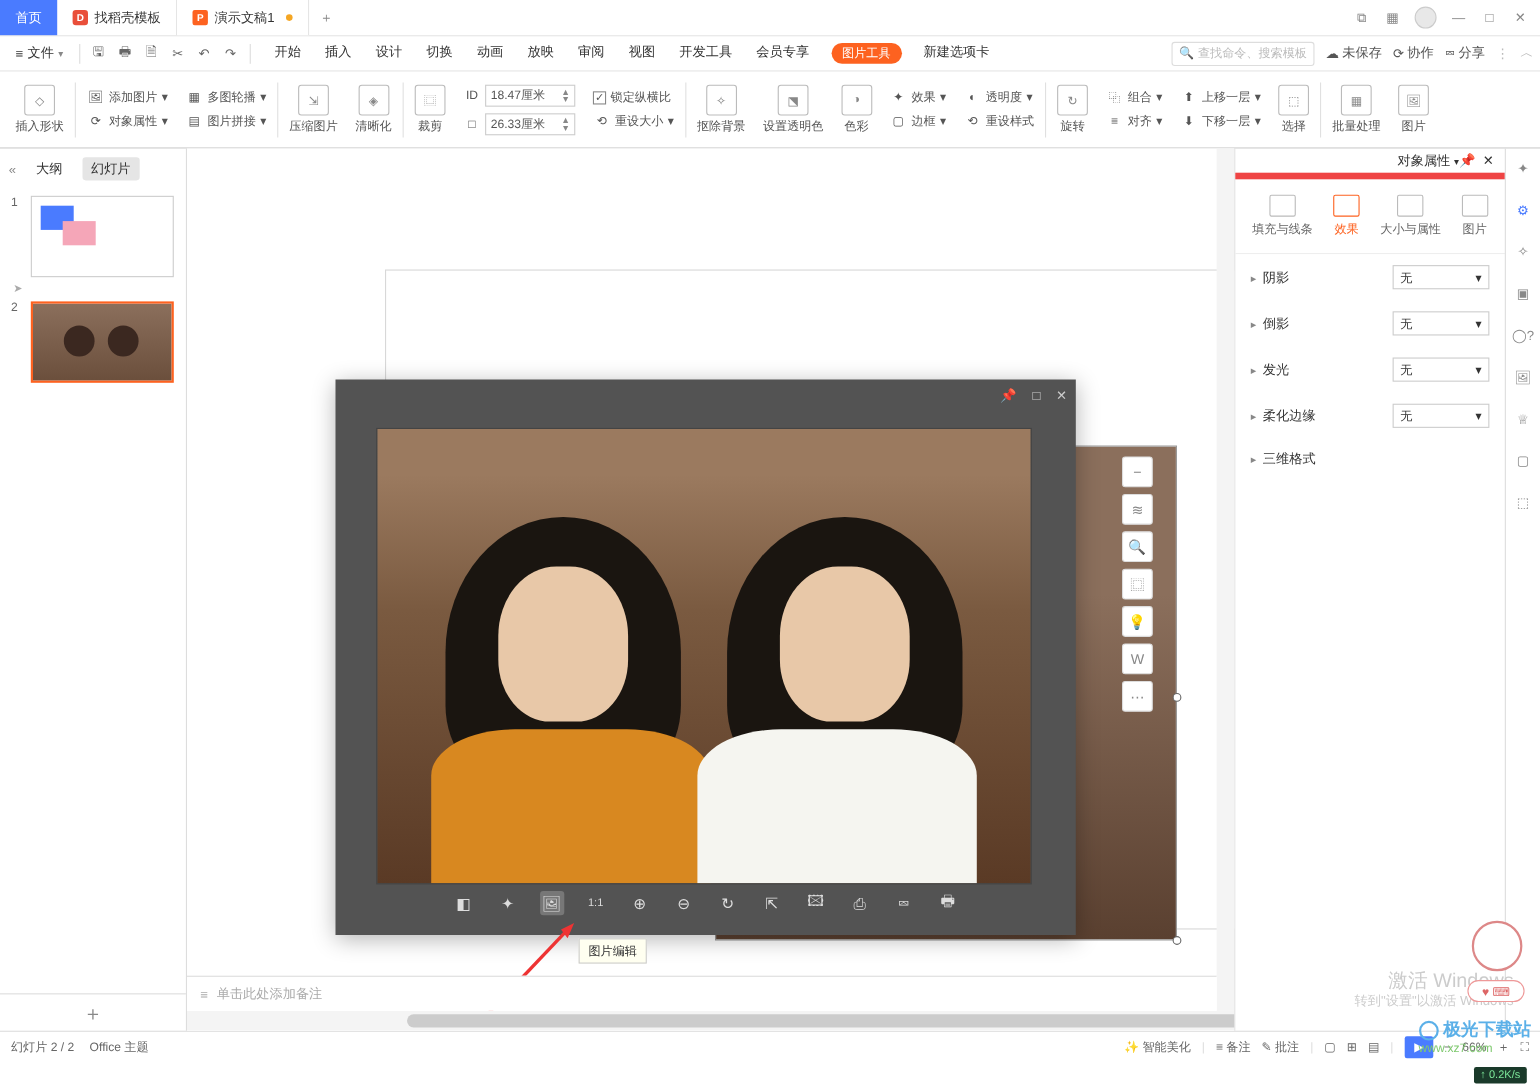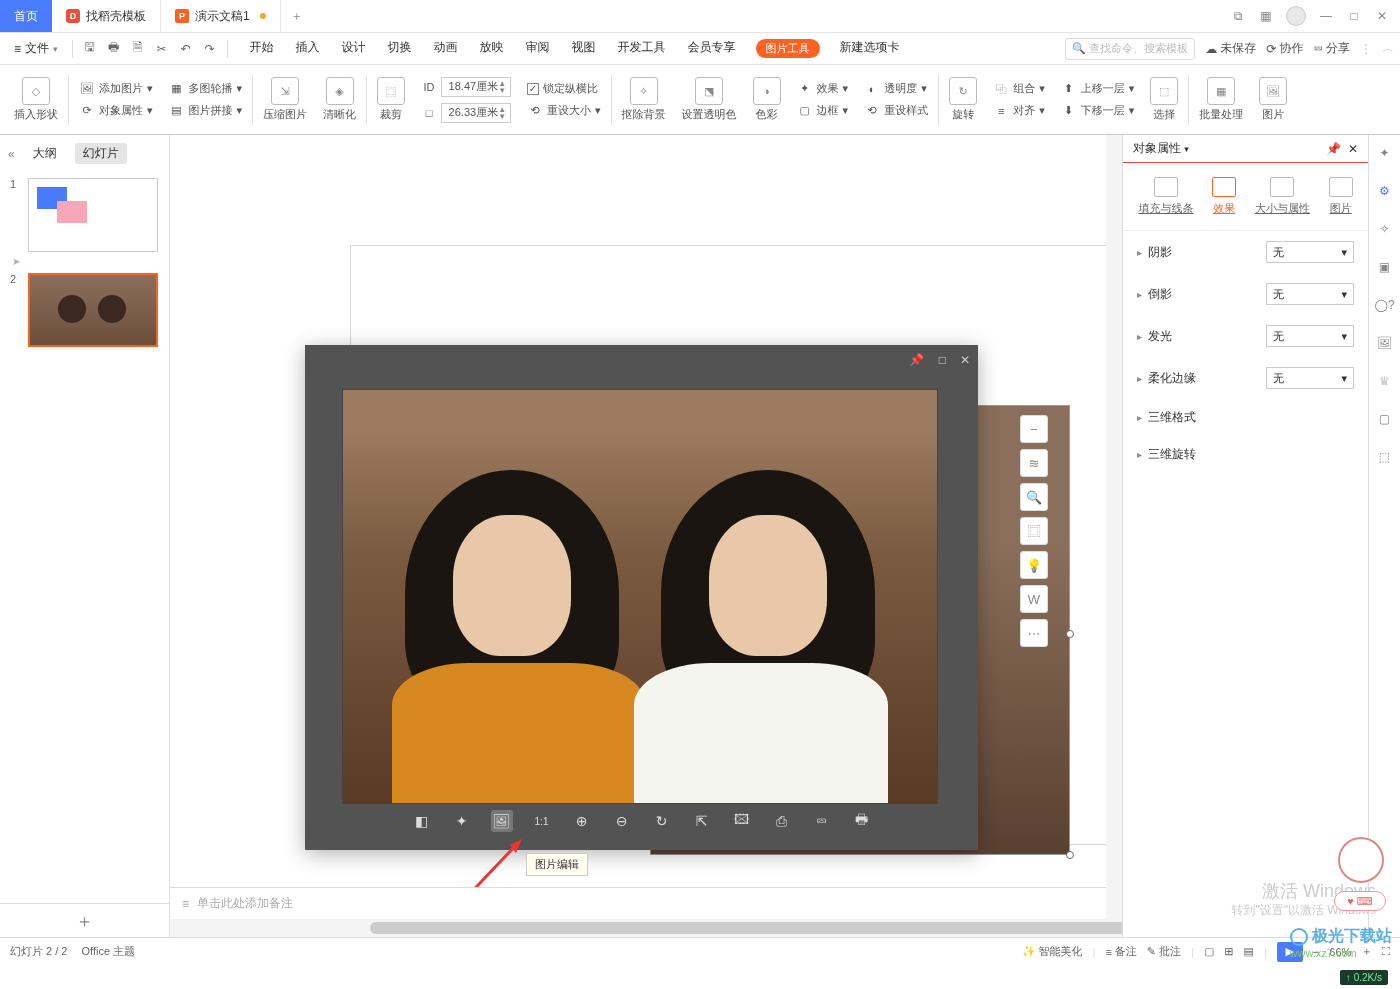--- a/index.html
+++ b/index.html
@@ -29,21 +29,21 @@
 .menu-link { display: flex; align-items: center; gap: 3px; color: #555; font-size: 12px; }
 
 
 .ribbon { height: 70px; display: flex; align-items: center; border-bottom: 1px solid #ccc; padding: 0 8px; gap: 4px; }
 .rgroup { display: flex; flex-direction: column; align-items: center; justify-content: center; padding: 0 6px; gap: 2px; font-size: 11px; color: #555; height: 60px; }
 .rgroup .ricon { width: 28px; height: 28px; border: 1px solid #bbb; border-radius: 3px; display: flex; align-items: center; justify-content: center; color: #888; }
 .rrow { display: flex; flex-direction: column; gap: 6px; padding: 0 6px; }
 .ritem { display: flex; align-items: center; gap: 4px; font-size: 11px; color: #555; white-space: nowrap; }
 .ritem .si { width: 16px; height: 16px; display: inline-flex; align-items: center; justify-content: center; }
 .rsep { width: 1px; height: 50px; background: #e0e0e0; }
-.dimbox { width: 70px; height: 20px; border: 1px solid #ccc; font-size: 11px; padding: 0 4px; display: flex; align-items: center; justify-content: flex-end; }
+.dimbox { width: 82px; height: 20px; border: 1px solid #ccc; font-size: 11px; padding: 0 4px; display: flex; align-items: center; justify-content: space-between; }
 .dimbox .ud { font-size: 8px; color: #888; line-height: 7px; }
 .chk { width: 12px; height: 12px; border: 1px solid #888; display: inline-flex; align-items: center; justify-content: center; font-size: 10px; }
 
 
 .main { display: flex; height: 802px; }
 .slidepanel { width: 170px; border-right: 1px solid #ddd; display: flex; flex-direction: column; }
 .slidepanel-tabs { display: flex; gap: 10px; padding: 8px 10px; align-items: center; }
 .slidepanel-tabs .pt { padding: 2px 8px; font-size: 12px; }
 .slidepanel-tabs .pt.active { background: #e5e5e5; border-radius: 3px; }
 .collapse { margin-left: -2px; color: #888; }
@@ -85,23 +85,23 @@
 .imgwin-tools { position: absolute; bottom: 10px; left: 0; right: 0; height: 30px; display: flex; justify-content: center; gap: 18px; color: #ddd; }
 .imgwin-tools .it { width: 22px; height: 22px; display: flex; align-items: center; justify-content: center; font-size: 14px; border-radius: 3px; }
 .imgwin-tools .it.active { background: #777; }
 .tooltip { position: absolute; left: 356px; top: 718px; background: #fffff0; border: 1px solid #ccc; padding: 3px 8px; font-size: 11px; }
 .arrow { position: absolute; left: 270px; top: 700px; width: 90px; height: 90px; pointer-events: none; }
 
 .notes { height: 32px; border-top: 1px solid #ddd; display: flex; align-items: center; padding: 0 12px; gap: 8px; color: #aaa; font-size: 12px; }
 
 
 .proppanel { width: 246px; border-left: 1px solid #ddd; display: flex; flex-direction: column; }
-.prop-header { height: 28px; display: flex; align-items: center; padding: 0 10px; justify-content: space-between; border-bottom: 1px solid #ef4444; font-size: 12px; }
+.prop-header { height: 28px; display: flex; align-items: center; padding: 0 10px; justify-content: flex-end; border-bottom: 6px solid #ef4444; font-size: 12px; }
 .prop-tabs { display: flex; justify-content: space-around; padding: 10px 6px; border-bottom: 1px solid #eee; }
-.prop-tab { display: flex; flex-direction: column; align-items: center; gap: 4px; font-size: 11px; color: #666; padding: 4px 2px; text-decoration: underline; }
+.prop-tab { display: flex; flex-direction: column; align-items: center; gap: 4px; font-size: 11px; color: #666; padding: 4px 2px; }
 .prop-tab .pi { width: 24px; height: 20px; border: 1px solid #bbb; border-radius: 2px; }
 .prop-tab.active { color: #fd6220; }
 .prop-tab.active .pi { border-color: #fd6220; }
 .prop-section { padding: 10px 14px; display: flex; align-items: center; justify-content: space-between; font-size: 12px; }
 .prop-section .arr { font-size: 10px; color: #888; margin-right: 6px; }
 .prop-select { width: 88px; height: 22px; border: 1px solid #ccc; display: flex; align-items: center; justify-content: space-between; padding: 0 6px; font-size: 11px; }
 
 
 .sidetools { width: 32px; border-left: 1px solid #ddd; display: flex; flex-direction: column; align-items: center; padding-top: 8px; gap: 18px; color: #888; }
 .sidetools .st { width: 20px; height: 20px; display: flex; align-items: center; justify-content: center; }
@@ -435,23 +435,20 @@
     <div class="prop-section">
         <span><span class="arr">▸</span><span>柔化边缘</span></span>
         <div class="prop-select">
           <span>无</span>
           <span>▾</span>
         </div>
       </div>
     <div class="prop-section">
         <span><span class="arr">▸</span><span>三维格式</span></span>
       </div>
-    <div class="prop-section">
-        <span><span class="arr">▸</span><span>三维旋转</span></span>
-      </div>
   </div>
 
   <div class="sidetools">
     <div class="st">✦</div>
     <div class="st active">⚙</div>
     <div class="st">✧</div>
     <div class="st">▣</div>
     <div class="st">◯?</div>
     <div class="st">🖼</div>
     <div class="st">♕</div>

